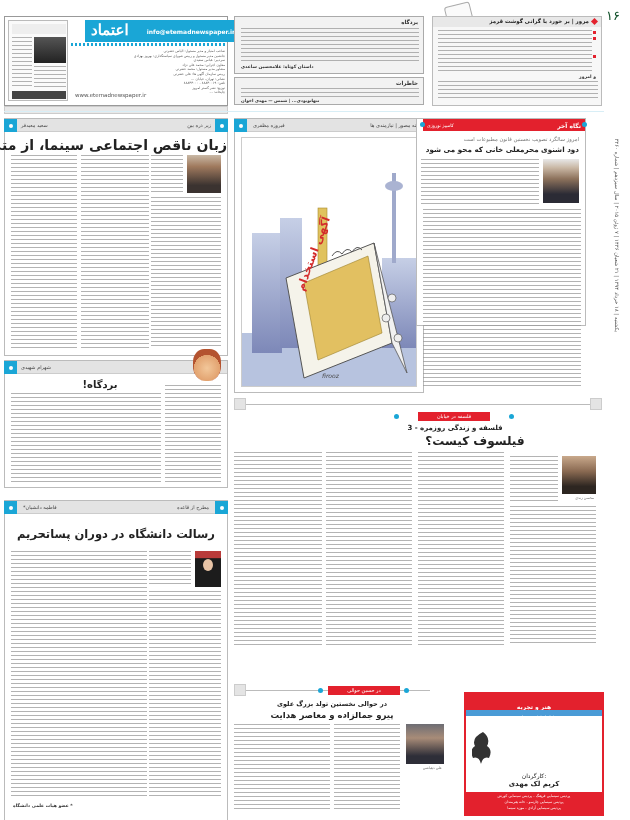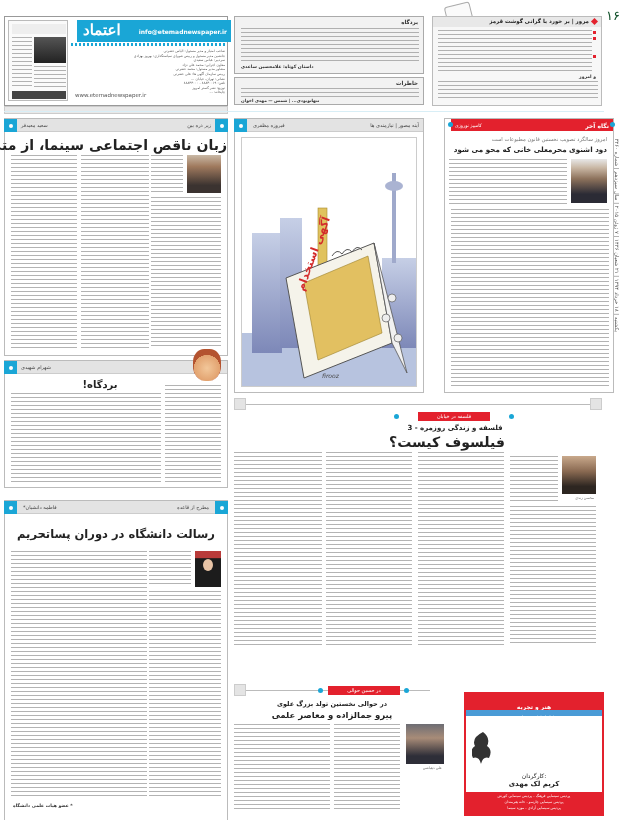--- a/index.html
+++ b/index.html
@@ -21,21 +21,21 @@
 <body>
 
 <div class="abs" style="left:4px;top:16px;width:224px;height:90px;border:1px solid #999;background:#fff">
   <div class="abs" style="left:3px;top:3px;width:60px;height:81px;border:1px solid #bbb;background:#fafafa">
     <div class="abs" style="left:3px;top:3px;width:54px;height:10px;background:#eee"></div>
     <div class="abs" style="left:25px;top:16px;width:32px;height:26px;background:linear-gradient(#555,#222)"></div>
     <div class="abs lines" style="left:3px;top:16px;width:20px;height:50px"></div>
     <div class="abs lines" style="left:25px;top:45px;width:32px;height:22px"></div>
     <div class="abs" style="left:3px;top:70px;width:54px;height:8px;background:#444"></div>
   </div>
-  <div class="abs" style="left:72px;top:3px;width:154px;height:22px;background:#1aa6d6">
+  <div class="abs" style="left:80px;top:3px;width:154px;height:22px;background:#1aa6d6">
     <span class="abs" style="left:6px;top:1px;font-size:15px;color:#fff;font-weight:bold;font-family:'DejaVu Serif',serif">اعتماد</span>
     <span class="abs" style="right:4px;top:8px;font-size:6px;color:#fff;font-weight:bold">info@etemadnewspaper.ir</span>
   </div>
   <div class="abs" style="left:66px;top:26px;width:154px;height:3px;background:repeating-linear-gradient(90deg,#1aa6d6 0,#1aa6d6 2px,#fff 2px,#fff 4px)"></div>
   <div class="abs" style="left:66px;top:32px;width:154px;height:46px;direction:rtl">
     <div style="font-size:3.4px;line-height:4.6px;color:#555;white-space:nowrap">صاحب امتیاز و مدیر مسئول: الیاس حضرتی</div>
     <div style="font-size:3.4px;line-height:4.6px;color:#555;white-space:nowrap">جانشین مدیر مسئول و رییس شورای سیاستگذاری: بهروز بهزادی</div>
     <div style="font-size:3.4px;line-height:4.6px;color:#555;white-space:nowrap">سردبیر: عباس سعیدی</div>
     <div style="font-size:3.4px;line-height:4.6px;color:#555;white-space:nowrap">معاون اجرایی: محمد علی نژاد</div>
     <div style="font-size:3.4px;line-height:4.6px;color:#555;white-space:nowrap">مشاور مدیر مسئول: محمد حضرتی</div>
@@ -164,21 +164,21 @@
       <circle cx="150" cy="160" r="4" fill="#eee" stroke="#444" stroke-width=".6"></circle>
       <circle cx="144" cy="180" r="4" fill="#eee" stroke="#444" stroke-width=".6"></circle>
       <circle cx="156" cy="200" r="4" fill="#eee" stroke="#444" stroke-width=".6"></circle>
       <path d="M90,118 q5,-8 10,-2 q5,-8 10,-2 q5,-8 10,-2" fill="none" stroke="#555" stroke-width="1"></path>
     </svg>
     <div class="abs" style="left:52px;top:150px;font-size:11px;font-weight:bold;color:#d32b2b;transform:rotate(-70deg);transform-origin:left top;white-space:nowrap;direction:rtl">آگهی استخدام</div>
     <div class="abs" style="left:80px;top:234px;font-size:6px;color:#444;font-style:italic">firooz</div>
   </div>
 </div>
 
-<div class="abs box" style="left:444px;top:118px;width:170px;height:275px">
+<div class="abs box" style="left:416px;top:118px;width:170px;height:208px">
   <div class="abs" style="left:6px;top:0;width:162px;height:12px;background:#e3212d;display:flex;justify-content:space-between;align-items:center;padding:0 4px;direction:rtl">
     <span style="font-size:6px;color:#fff;font-weight:bold">نگاه آخر</span>
     <span style="font-size:4.6px;color:#fff">کامبیز نوروزی</span>
   </div>
   <div class="dot" style="left:3px;top:3px"></div>
   <div class="dot" style="right:-2px;top:3px"></div>
   <div class="abs" style="right:6px;top:17px;font-size:5.3px;color:#777;direction:rtl;white-space:nowrap">امروز سالگرد تصویب نخستین قانون مطبوعات است</div>
   <div class="abs headline" style="right:6px;top:26px;font-size:7.2px;text-align:right">دود اشنوی محرمعلی خانی که محو می شود</div>
   <div class="abs photo" style="right:6px;top:40px;width:36px;height:44px;background:linear-gradient(180deg,#e8e8e8 0,#c9b7a4 20%,#8d725c 45%,#2b2b35 80%)"></div>
   <div class="abs lines" style="right:46px;top:40px;width:118px;height:46px"></div>
@@ -189,40 +189,40 @@
   <div class="abs" style="left:12px;top:6px;width:356px;height:1px;background:#bbb"></div>
   <div class="abs" style="left:0;top:0;width:12px;height:12px;background:#e4e4e4;border:1px solid #ccc"></div>
   <div class="abs" style="right:0;top:0;width:12px;height:12px;background:#e4e4e4;border:1px solid #ccc"></div>
 </div>
 <div class="abs" style="left:394px;top:411px;width:120px;height:12px">
   <div class="dot" style="left:0;top:3px"></div>
   <div class="dot" style="right:0;top:3px"></div>
   <div class="abs redtag" style="left:24px;top:1px;width:72px;text-align:center">فلسفه در خیابان</div>
 </div>
 <div class="abs headline" style="left:380px;width:150px;top:424px;font-size:7px">فلسفه و زندگی روزمره - 3</div>
-<div class="abs headline" style="left:372px;width:150px;top:434px;font-size:14px">فیلسوف کیست؟</div>
+<div class="abs headline" style="left:400px;width:150px;top:434px;font-size:12px">فیلسوف کیست؟</div>
 <div class="abs" style="left:234px;top:446px;width:368px;height:204px">
   <div class="abs photo" style="right:6px;top:10px;width:34px;height:38px;background:linear-gradient(180deg,#c9a98c 0,#8a6a52 40%,#2d2621 80%)"></div>
   <span class="abs" style="right:8px;top:50px;font-size:3.6px;color:#666">محسن زندی</span>
   <div class="abs lines" style="right:44px;top:10px;width:48px;height:46px"></div>
   <div class="abs lines" style="right:6px;top:60px;width:86px;height:140px"></div>
   <div class="abs lines" style="right:98px;top:6px;width:86px;height:194px"></div>
   <div class="abs lines" style="right:190px;top:6px;width:86px;height:194px"></div>
   <div class="abs lines" style="left:0;top:6px;width:88px;height:194px"></div>
 </div>
 
 <div class="abs" style="left:234px;top:684px;width:196px;height:14px">
   <div class="abs" style="left:12px;top:6px;width:184px;height:1px;background:#bbb"></div>
   <div class="abs" style="left:0;top:0;width:12px;height:12px;background:#e4e4e4;border:1px solid #ccc"></div>
   <div class="dot" style="left:84px;top:4px"></div>
   <div class="dot" style="left:170px;top:4px"></div>
   <div class="abs redtag" style="left:94px;top:2px;width:72px;text-align:center">در حسین حوالی</div>
 </div>
 <div class="abs headline" style="left:234px;width:196px;top:700px;font-size:6.5px">در حوالی نخستین تولد بزرگ علوی</div>
-<div class="abs headline" style="left:234px;width:196px;top:710px;font-size:8.5px">پیرو جمالزاده و معاصر علمی</div>
+<div class="abs headline" style="left:234px;width:196px;top:710px;font-size:8.5px">پیرو جمالزاده و معاصر هدایت</div>
 <div class="abs" style="left:234px;top:724px;width:196px;height:92px">
   <div class="abs photo" style="right:-14px;top:0;width:38px;height:40px;background:linear-gradient(180deg,#6d6d74 0,#a88c78 35%,#2e2e38 80%)"></div>
   <span class="abs" style="right:-12px;top:42px;font-size:3.6px;color:#666">علی دهباشی</span>
   <div class="abs lines" style="right:30px;top:0;width:66px;height:88px"></div>
   <div class="abs lines" style="left:0;top:0;width:96px;height:88px"></div>
 </div>
 
 <div class="abs" style="left:464px;top:692px;width:140px;height:124px;border:2px solid #e3212d;background:#fff">
   <div class="abs" style="left:0;top:0;width:136px;height:16px;background:#e3212d;text-align:center">
     <span style="font-size:6px;color:#fff;font-weight:bold;direction:rtl">هنر و تجربه</span>

